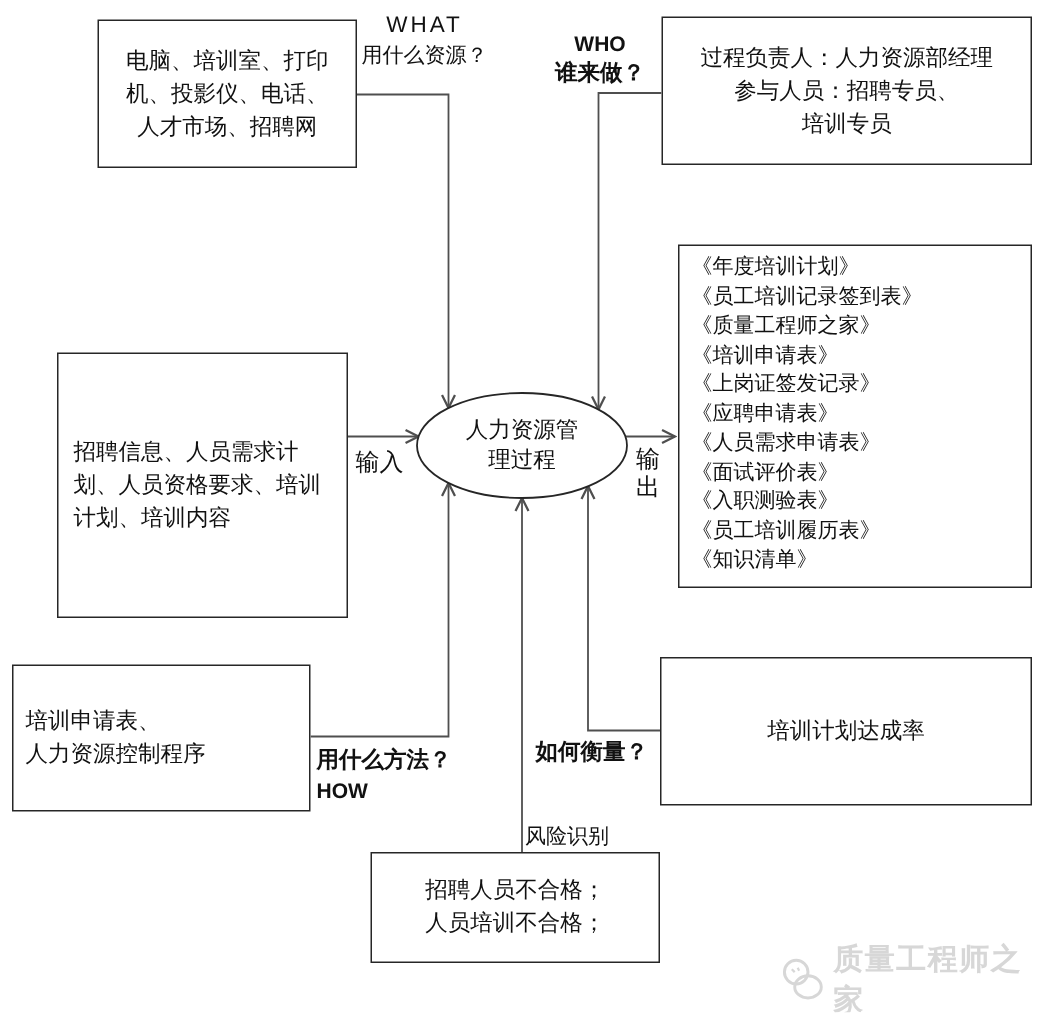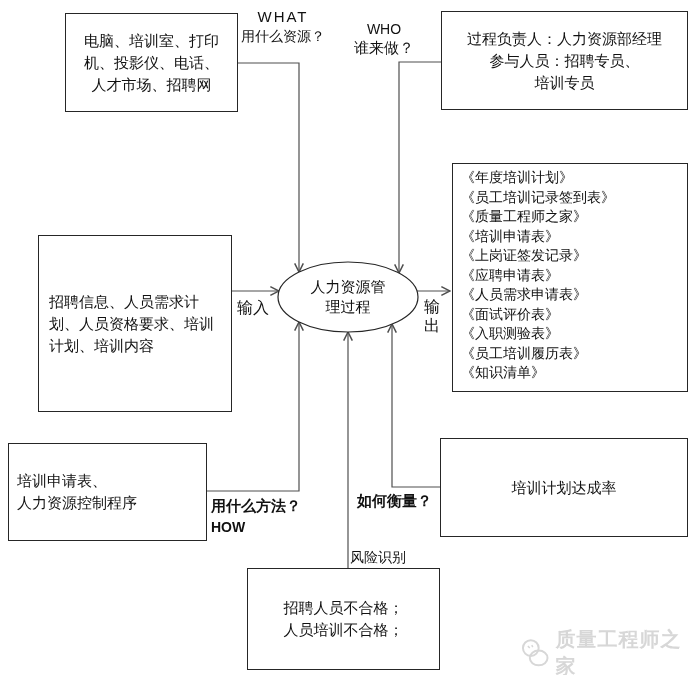--- a/index.html
+++ b/index.html
@@ -86,35 +86,35 @@
     <span class="out-item">《入职测验表》</span>
     <span class="out-item">《员工培训履历表》</span>
     <span class="out-item">《知识清单》</span>
   </div>
 
   <div class="box left-text" style="left:8px;top:443px;width:199px;height:98px;padding:0 6px 0 8px;">
     <span>培训申请表、</span>
     <span>人力资源控制程序</span>
   </div>
 
-  <div class="box center-text" style="left:247px;top:568px;width:193px;height:102px;padding:0 6px;">
+  <div class="box center-text" style="left:247px;top:568px;width:193px;height:74px;padding:0 6px;">
     <span>招聘人员不合格；</span>
     <span>人员培训不合格；</span>
   </div>
 
   <div class="box center-text" style="left:440px;top:438px;width:248px;height:99px;padding:0 6px;">
     <span>培训计划达成率</span>
   </div>
 
   <div class="lbl-group" style="left:231px;top:8px;width:104px;">
     <div style="font-size:15px;letter-spacing:2px;">WHAT</div>
     <div style="font-size:14px;margin-top:3px;">用什么资源？</div>
   </div>
 
-  <div class="lbl-group" style="left:340px;top:21px;width:88px;font-weight:normal;">
+  <div class="lbl-group" style="left:356px;top:21px;width:88px;font-weight:bold;">
     <div style="font-size:14px;">WHO</div>
     <div style="font-size:15px;margin-top:2px;">谁来做？</div>
   </div>
 
   <div class="lbl-group" style="left:211px;top:497px;text-align:left;font-weight:bold;">
     <div style="font-size:15px;">用什么方法？</div>
     <div style="font-size:14px;margin-top:3px;">HOW</div>
   </div>
 
   <div class="lbl" style="left:357px;top:492px;font-size:15px;font-weight:bold;">如何衡量？</div>

